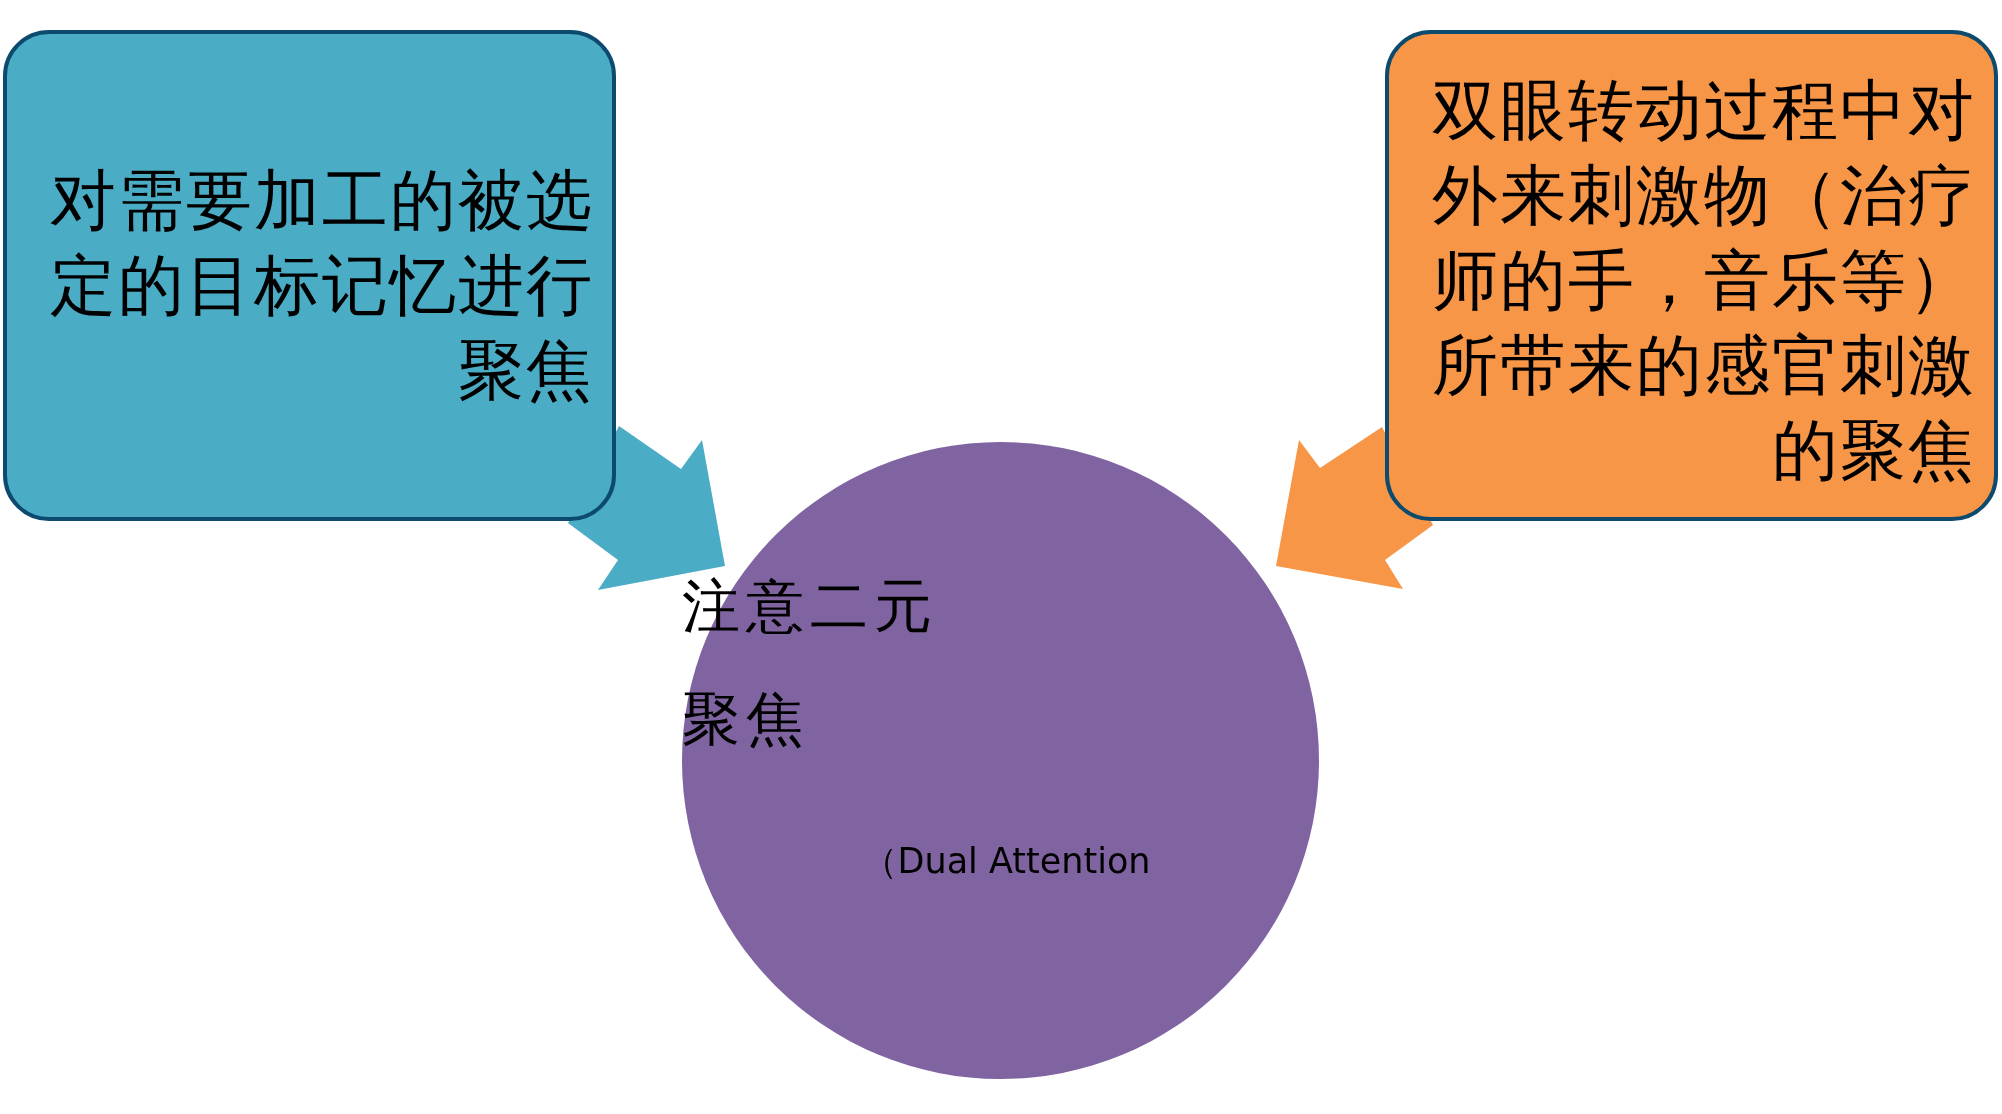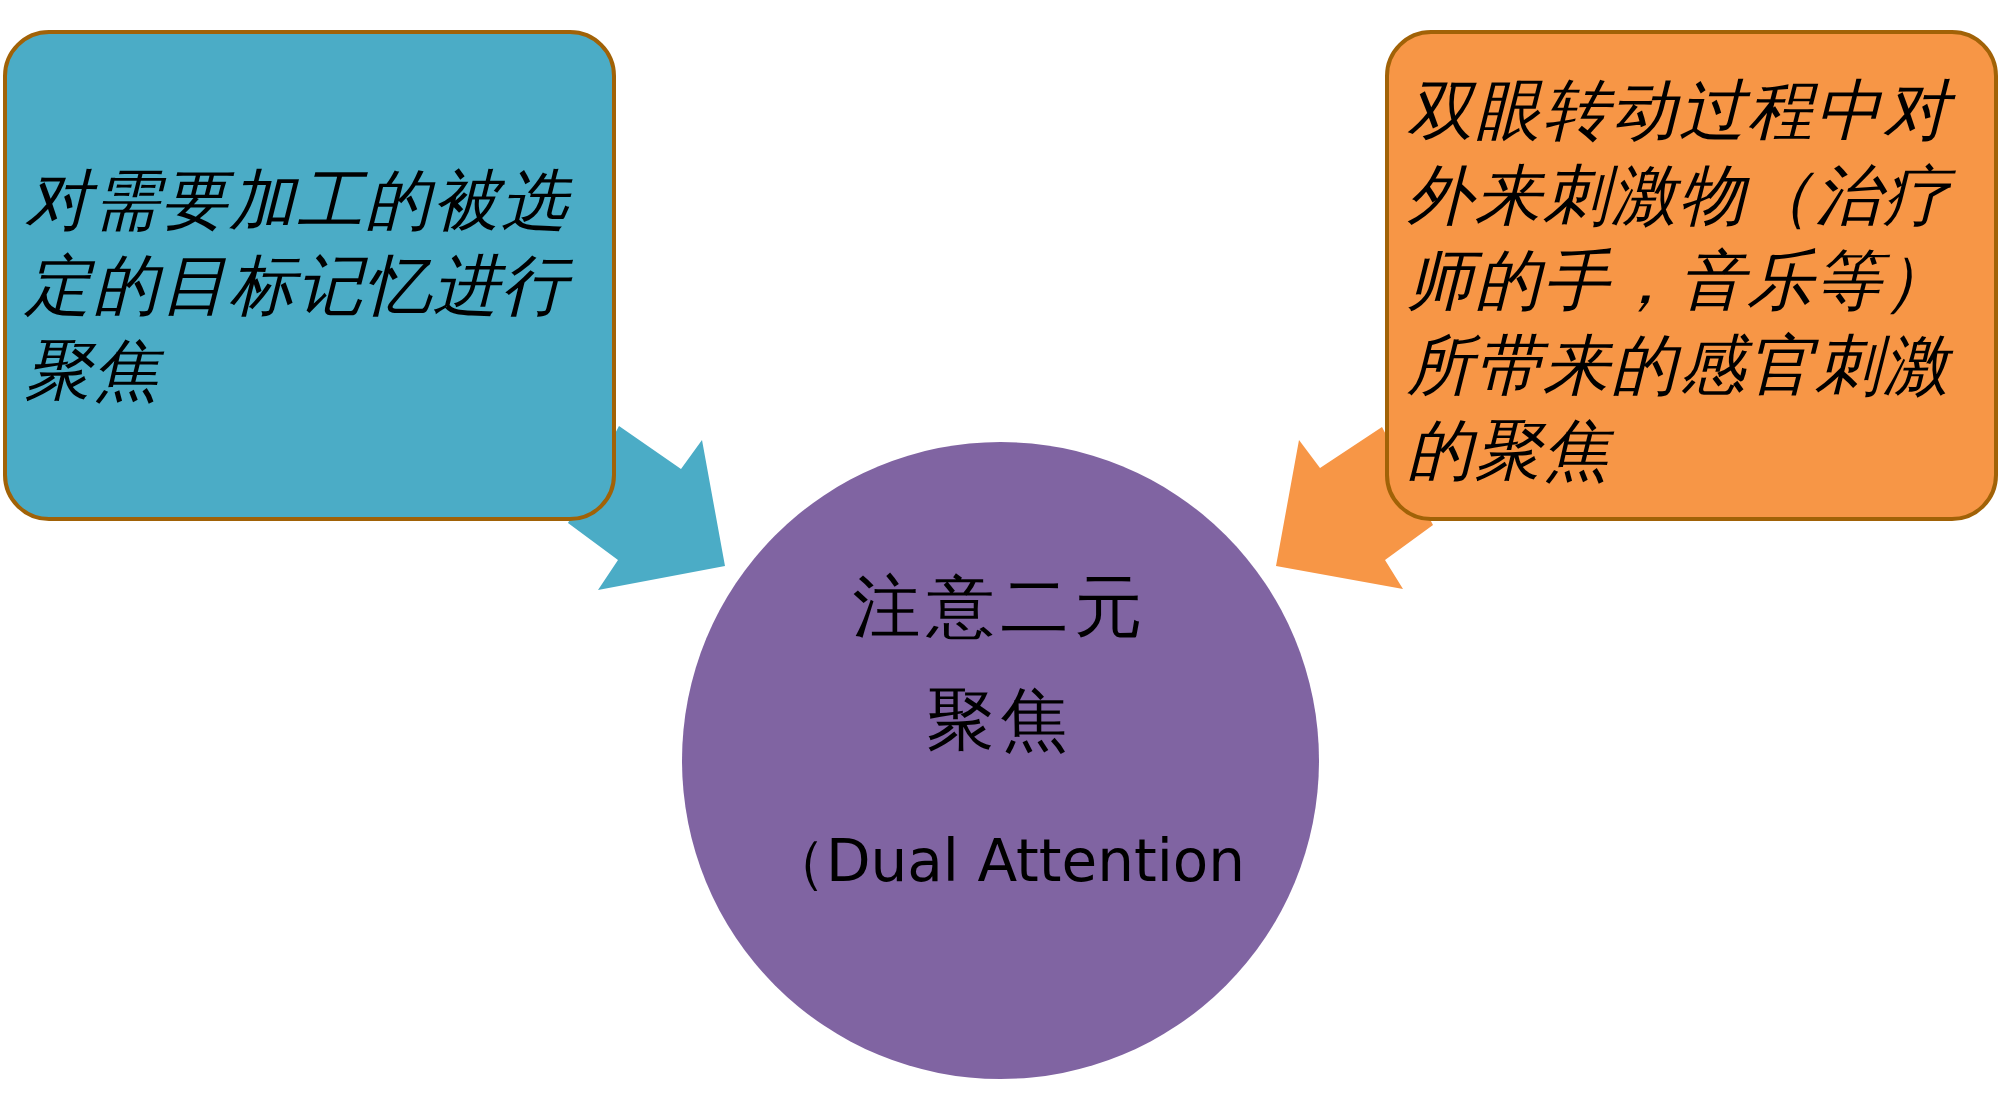--- a/index.html
+++ b/index.html
@@ -23,27 +23,26 @@
   }
   svg.arrows {
     position: absolute;
     left: 0; top: 0;
     width: 2002px;
     height: 1114px;
   }
   .box {
     position: absolute;
     box-sizing: border-box;
-    border: 4px solid #a16207;
+    border: 4px solid #0c4a6e;
     border-radius: 46px;
     display: flex;
     align-items: center;
     justify-content: center;
-    text-align: left;
-    font-style: italic;
+    text-align: right;
   }
   .box-left {
     left: 3px;
     top: 30px;
     width: 613px;
     height: 491px;
     background: #4BACC6;
   }
   .box-right {
     left: 1385px;
@@ -77,33 +76,32 @@
     width: 637px;
     height: 637px;
     border-radius: 50%;
     background: #8064A2;
   }
   .circle-title {
     position: absolute;
     left: 0;
     width: 100%;
     top: 108px;
-    text-align: center;
-    font-size: 68px;
+    font-size: 58px;
     line-height: 113px;
     letter-spacing: 6px;
   }
   .circle-sub {
     position: absolute;
     left: 0;
     width: 100%;
     top: 388px;
     text-align: center;
     font-family: "DejaVu Sans", "Liberation Sans", sans-serif;
-    font-size: 58px;
+    font-size: 35px;
     line-height: 62px;
   }
   .circle-sub .line.first {
     padding-left: 12px;
   }
   .circle-sub .line.second {
     padding-right: 42px;
   }
 </style>
 </head>

